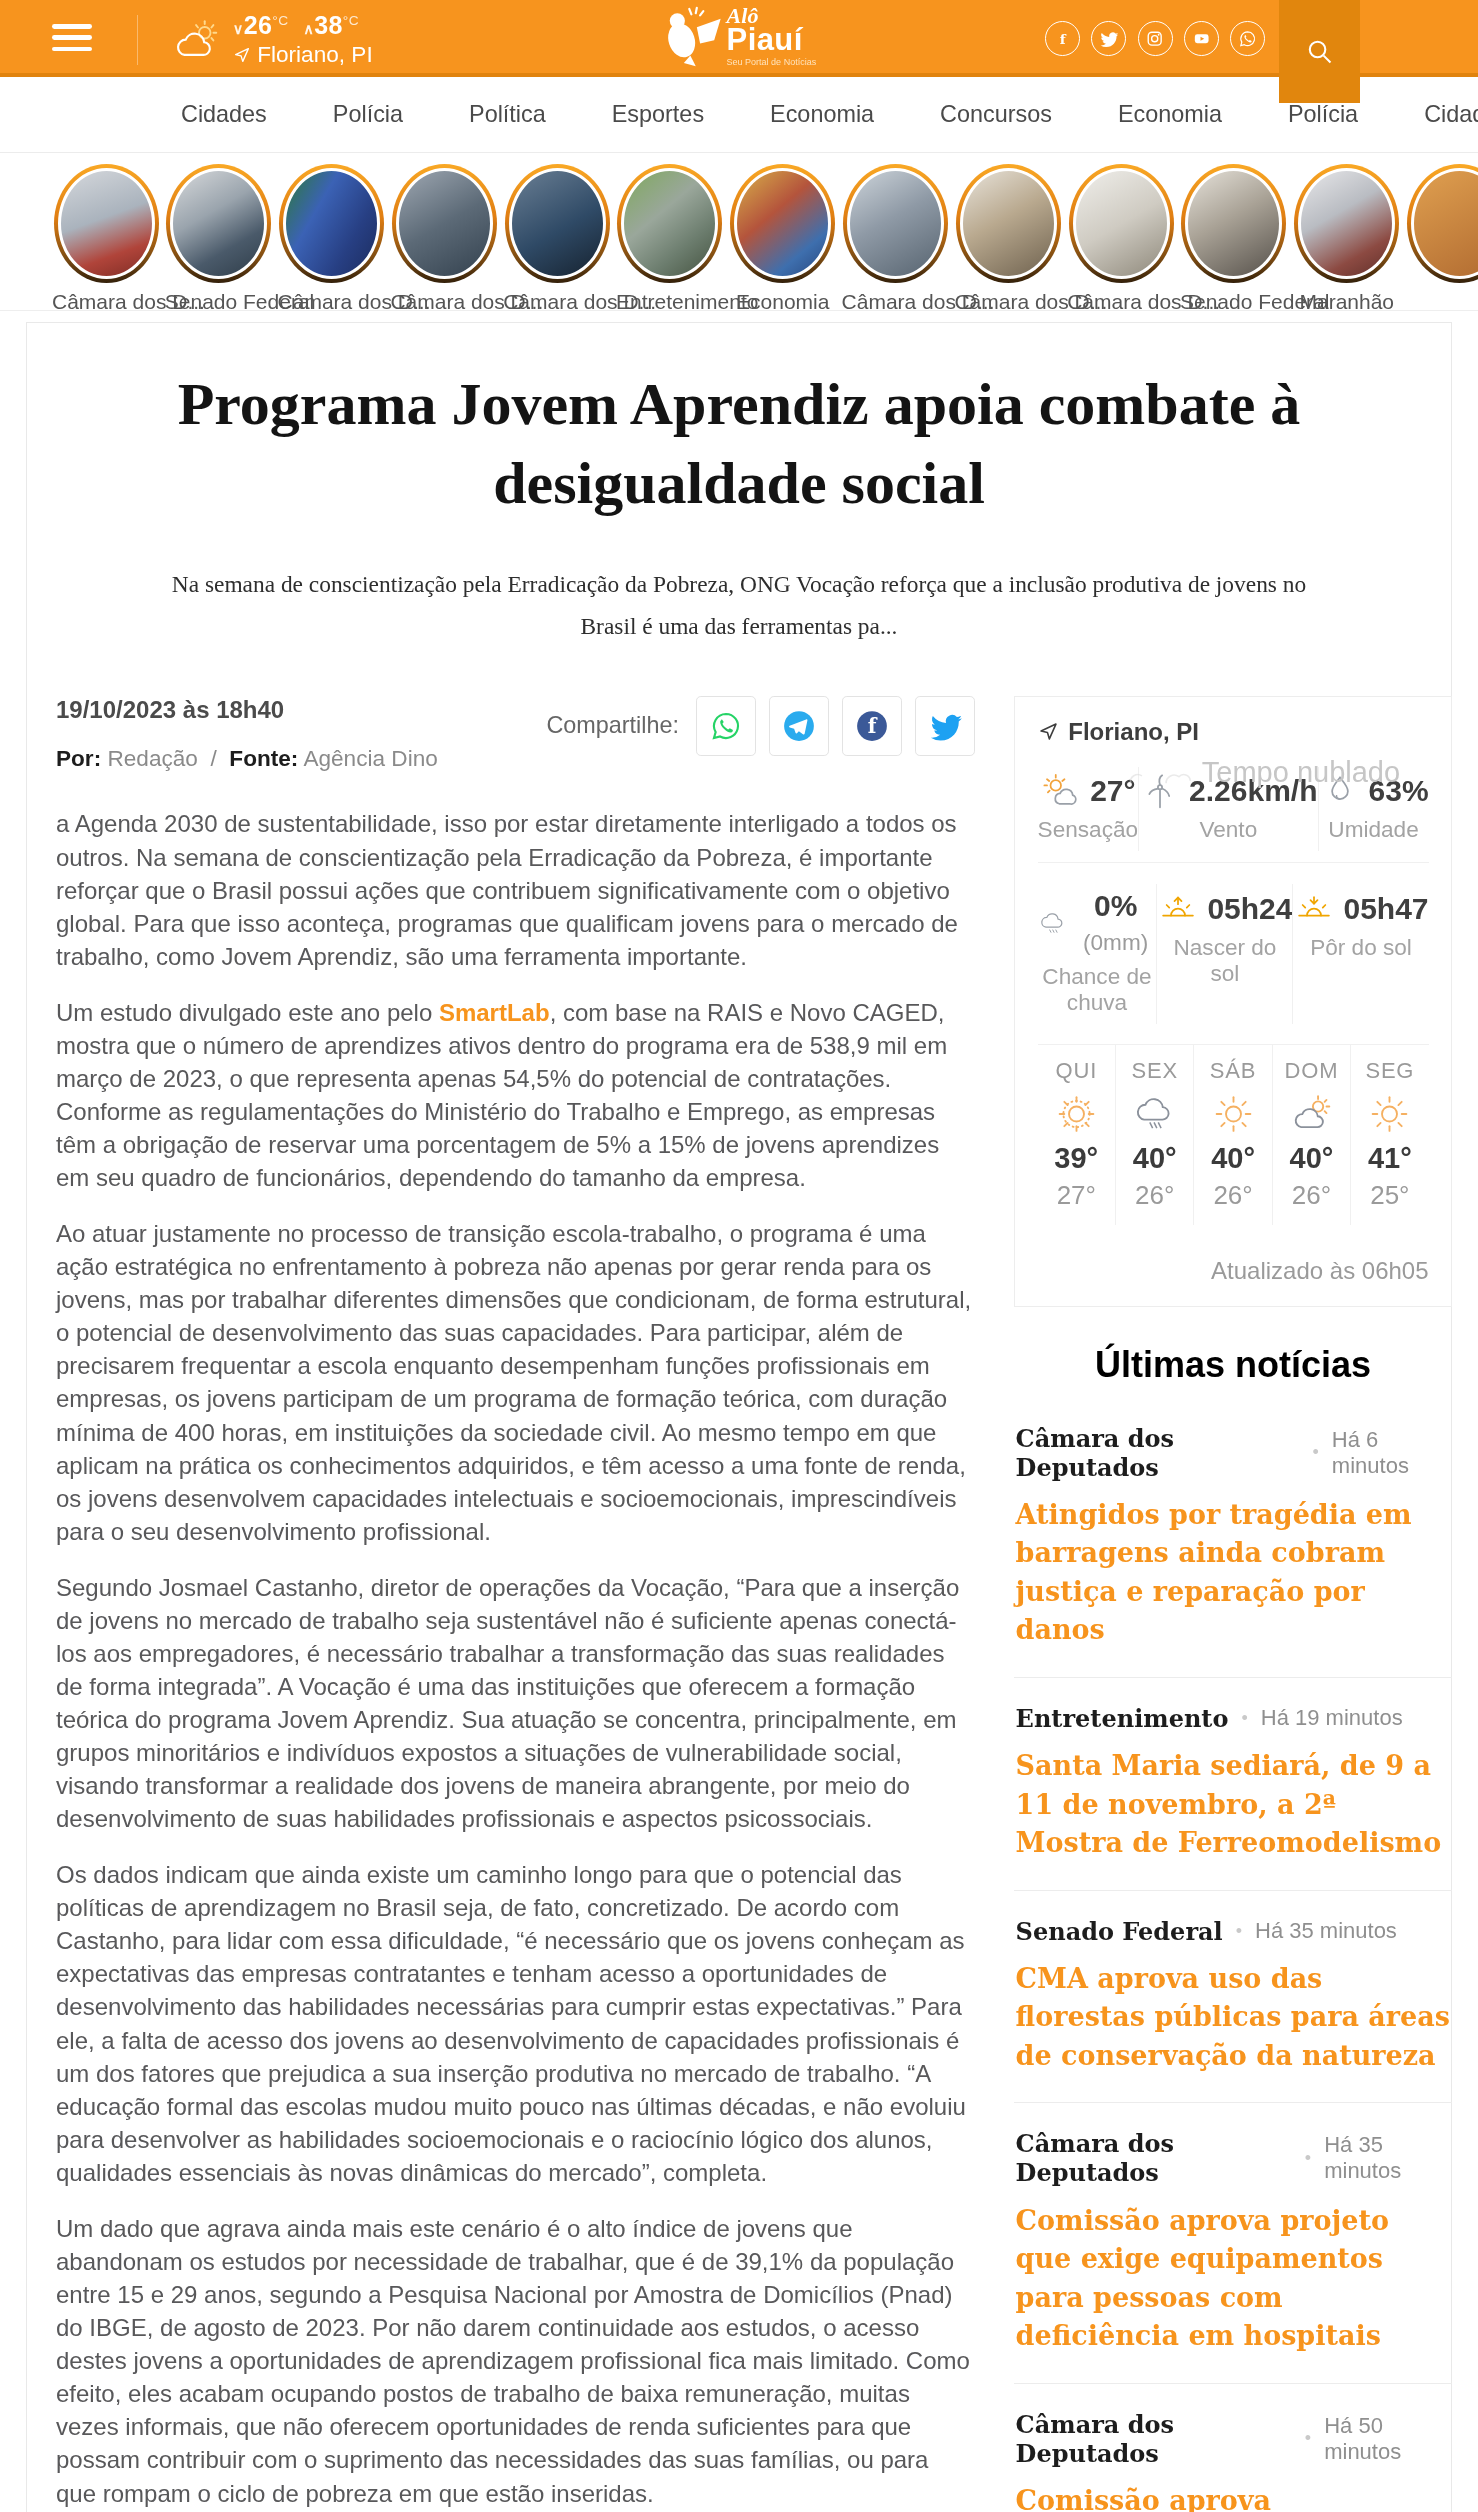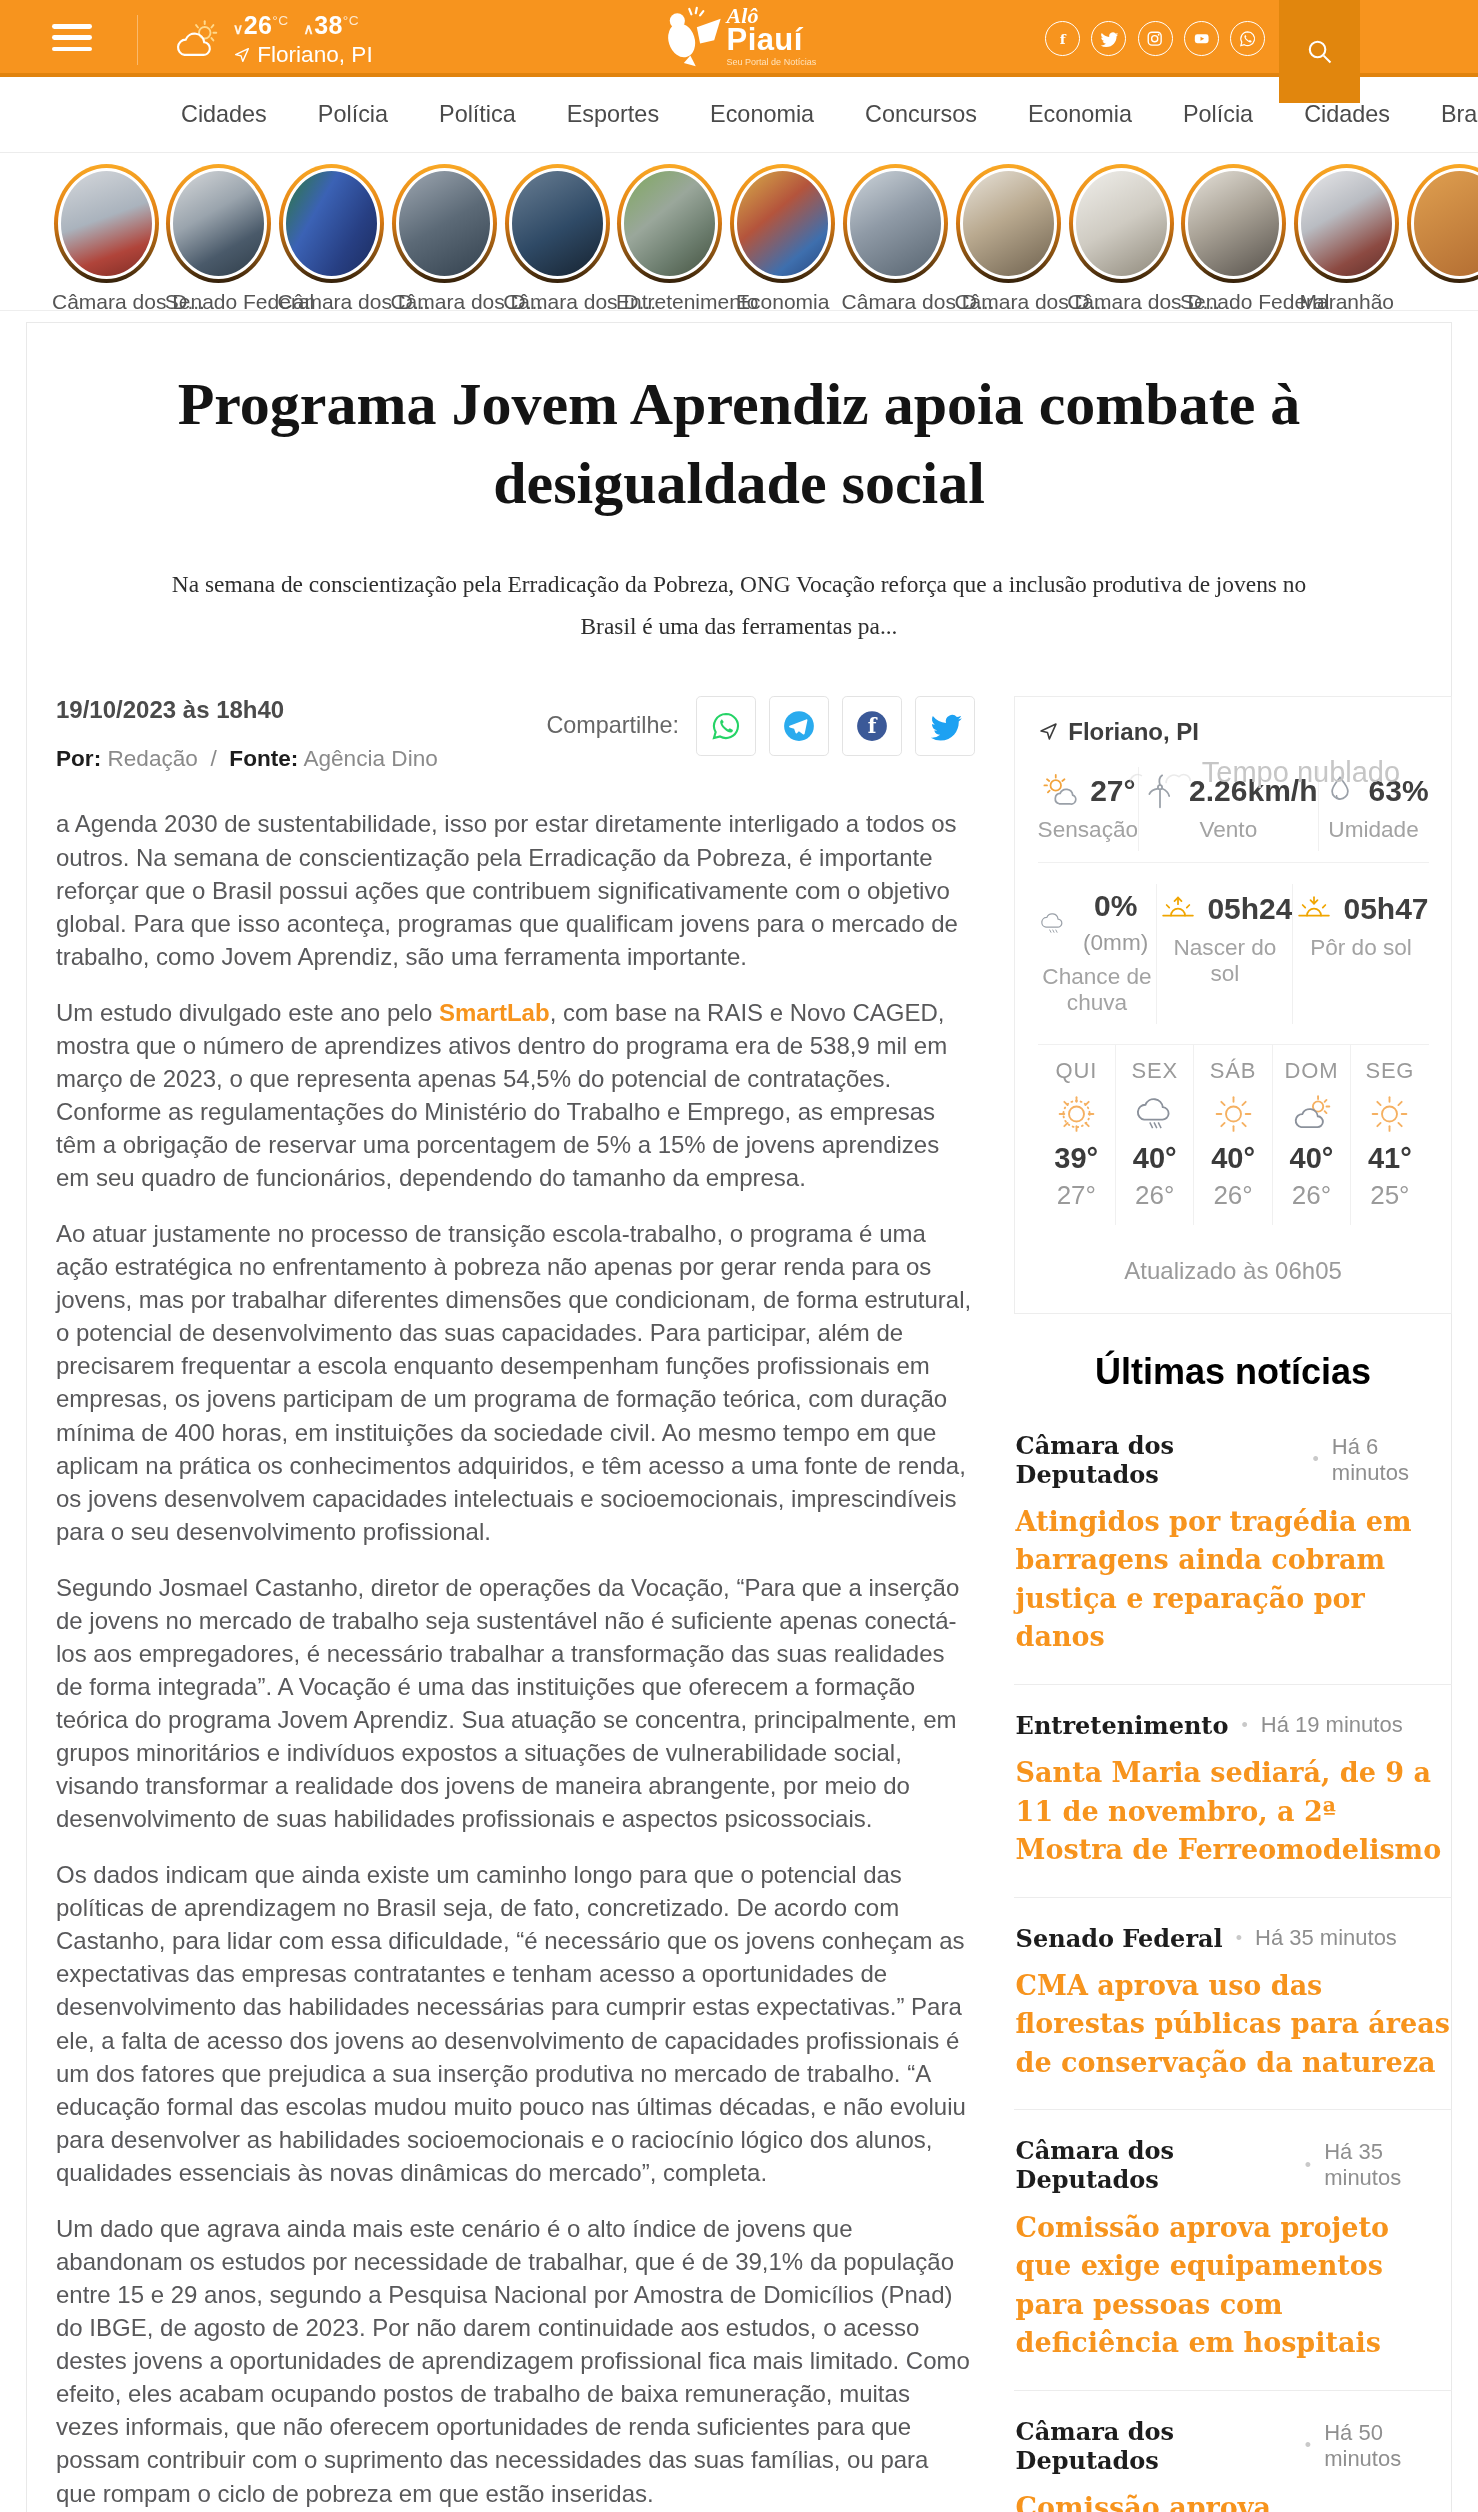--- a/index.html
+++ b/index.html
@@ -36,21 +36,21 @@
   .soc { width:35px; height:35px; border:1.3px solid #fff; border-radius:50%;
          display:flex; align-items:center; justify-content:center; cursor:pointer; }
   .soc svg { width:19.4px; height:19.4px; }
 
   .search-box { position:absolute; left:1279px; top:0; width:81px; height:103px;
     background:#E1860D; display:flex; align-items:center; justify-content:center; cursor:pointer; z-index:4; }
   .search-box svg { width:31px; height:31px; }
 
   
   .menubar { height:76px; background:#fff; border-bottom:0.8px solid #ececec;
-    display:flex; align-items:center; padding-left:181px; gap:51px; }
+    display:flex; align-items:center; padding-left:181px; gap:66px; }
   .menubar a { font-size:23.4px; color:#4a4a4a; text-decoration:none; white-space:nowrap; cursor:pointer; }
 
   
   .stories { height:158px; border-bottom:0.8px solid #eee; display:flex; padding:11.3px 0 0 52px; gap:4.8px; overflow:hidden; }
   .story { width:108px; flex:0 0 108px; text-align:center; cursor:pointer; }
   .ring { width:105px; height:119px; margin:0 auto; border-radius:50%; padding:4px;
     background:linear-gradient(180deg,#F9A825 0%,#E07E12 45%,#7a4a12 80%,#33200a 100%); }
   .thumb { width:100%; height:100%; border-radius:50%; border:3.2px solid #fff; }
   .story-label { margin-top:6.5px; font-size:21px; color:#555; white-space:nowrap; }
   .t0{background:linear-gradient(160deg,#d5d8dc 0%,#aab3bd 45%,#b0443a 75%,#7e2c24 100%);}
@@ -110,21 +110,21 @@
   .w-cloud-deco { position:absolute; top:-8px; left:22%; width:97px; height:29px; opacity:.55; }
   .w-hr { border:none; border-top:0.8px solid #f0f0f0; margin:11.3px 0; }
   .forecast { display:flex; border-top:0.8px solid #f0f0f0; margin-top:20px; }
   .fcol { flex:1; text-align:center; padding:13px 0 14.5px 0; }
   .fcol + .fcol { border-left:0.8px solid #f0f0f0; }
   .fday { font-size:22px; color:#9a9a9a; letter-spacing:0.8px; }
   .ficon { margin:9.7px auto 6.5px auto; width:45px; height:42px; }
   .ficon svg { width:45px; height:42px; }
   .fhigh { font-size:29px; font-weight:bold; color:#3b3b3b; }
   .flow { font-size:26px; color:#9a9a9a; margin-top:4.8px; }
-  .w-updated { text-align:center; font-size:24px; color:#9a9a9a; margin:32px 0 20px 0; }
+  .w-updated { text-align:right; font-size:24px; color:#9a9a9a; margin:32px 0 13px 0; }
 
   .side-heading { text-align:center; font-size:36px; font-weight:bold; color:#000000; }
   .latest { margin-top:37px; }
   .news-list { margin-top:11.3px; }
   .news-item { padding:26px 1.6px 27.4px 1.6px; border-bottom:0.8px solid #ececec; }
   .news-item:last-child { border-bottom:none; }
   .news-meta { display:flex; align-items:center; gap:13px; }
   .news-cat { font-family:"DejaVu Serif", serif; font-weight:bold; font-size:24px; color:#1d1d1d; }
   .news-dot { color:#c9c9c9; font-size:18px; }
   .news-time { font-size:22px; color:#8f8f8f; }

